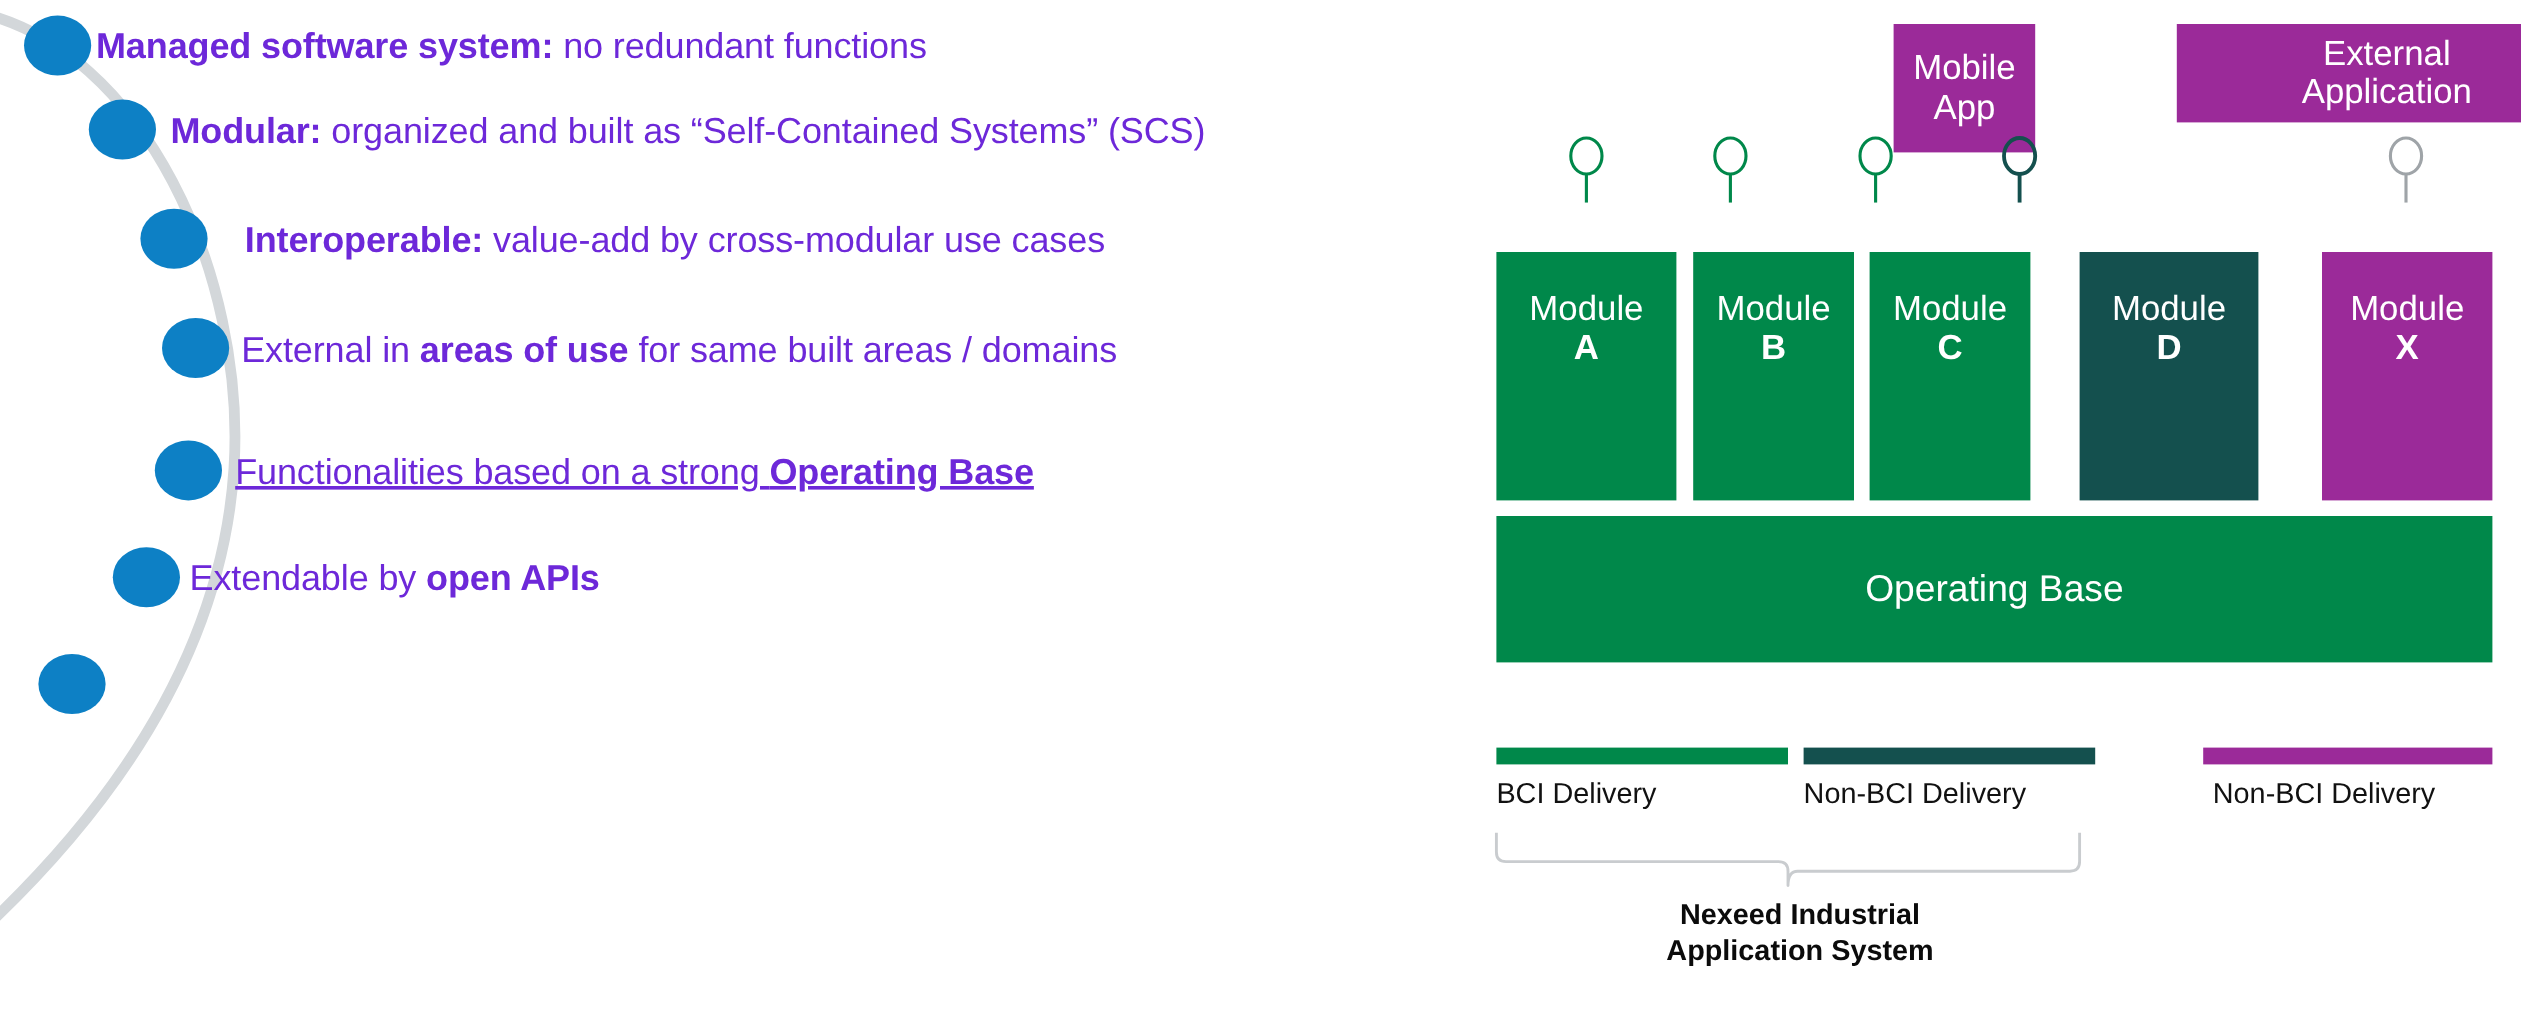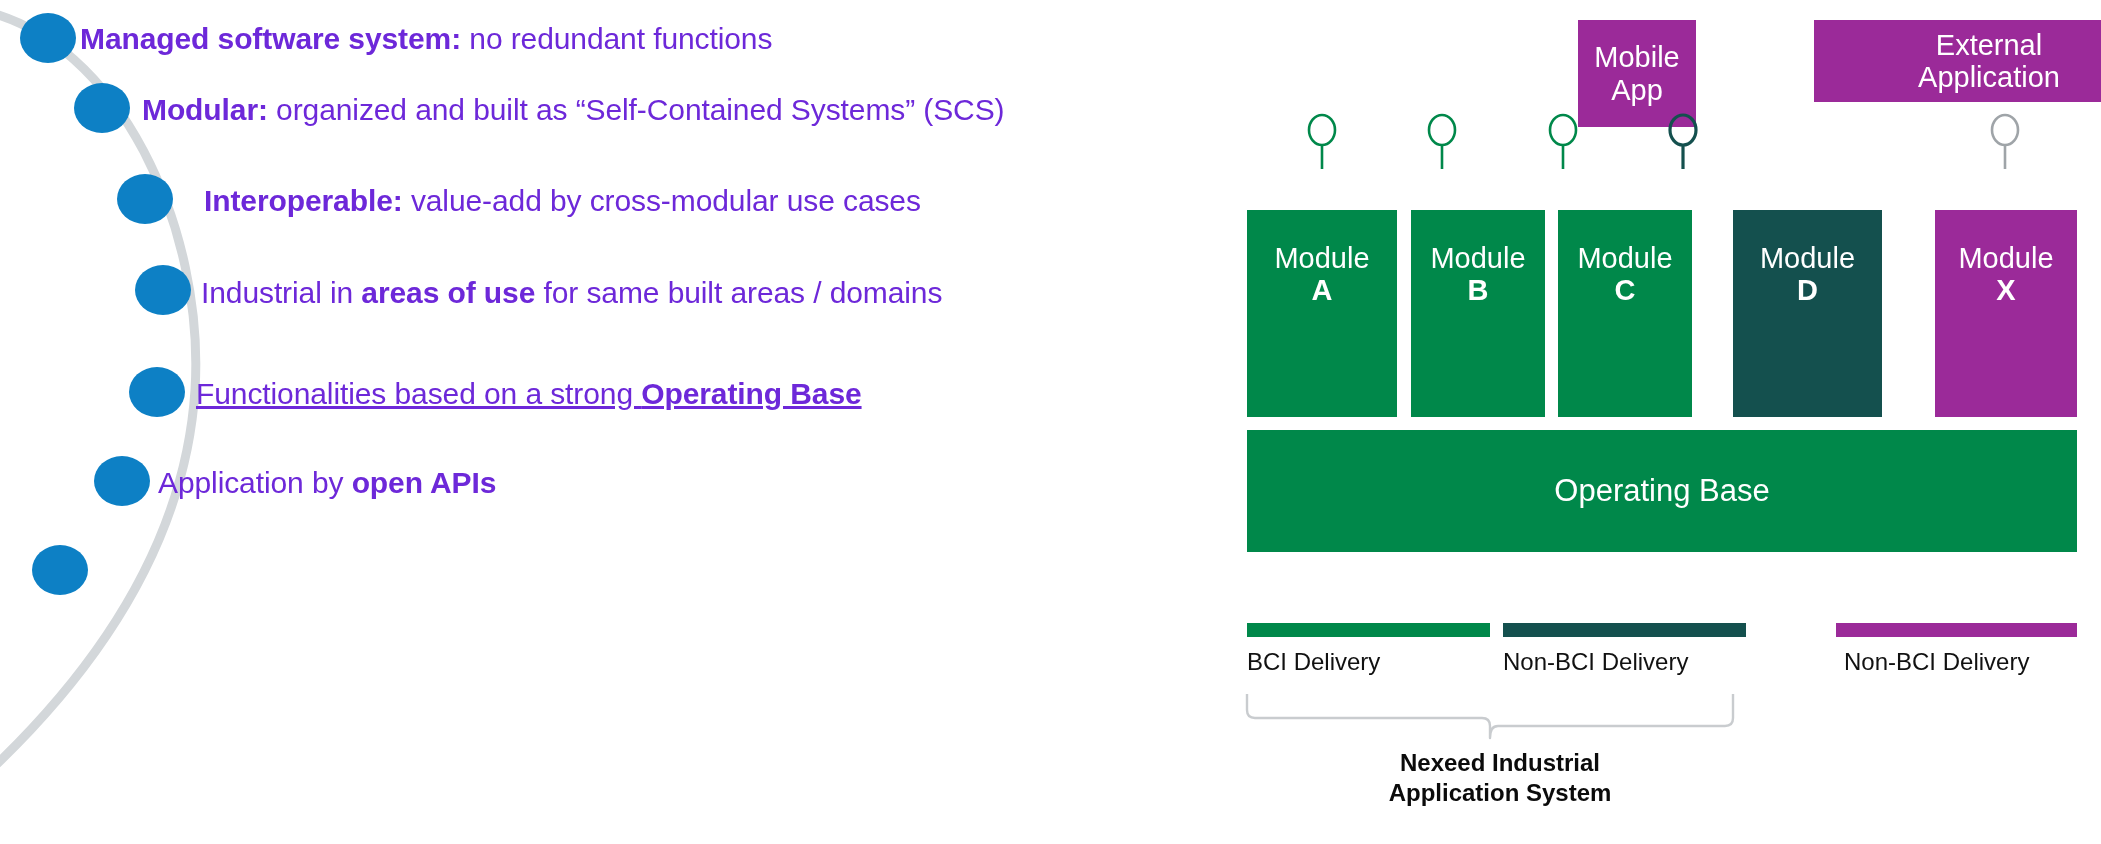--- a/index.html
+++ b/index.html
@@ -134,29 +134,29 @@
 
   <div class="bullet-text" style="left:142px; top:93px;">
     <b>Modular:</b><span> organized and built as “Self-Contained Systems” (SCS)</span>
   </div>
 
   <div class="bullet-text" style="left:204px; top:184px;">
     <b>Interoperable:</b><span> value-add by cross-modular use cases</span>
   </div>
 
   <div class="bullet-text" style="left:201px; top:276px;">
-    <span>Industrial in </span><b>areas of use</b><span> for same built areas / domains</span>
+    <span>External in </span><b>areas of use</b><span> for same built areas / domains</span>
   </div>
 
   <div class="bullet-text" style="left:196px; top:377px;text-decoration:underline;">
     <span>Functionalities based on a strong </span><b>Operating Base</b>
   </div>
 
   <div class="bullet-text" style="left:158px; top:466px;">
-    <span>Application by </span><b>open APIs</b>
+    <span>Extendable by </span><b>open APIs</b>
   </div>
 
 
 
   <div class="box magenta" style="left:1578px; top:20px; width:118px; height:107px;">
     <span>
       <span class="module-label">Mobile</span>
       <span class="module-label">App</span>
     </span>
   </div>

